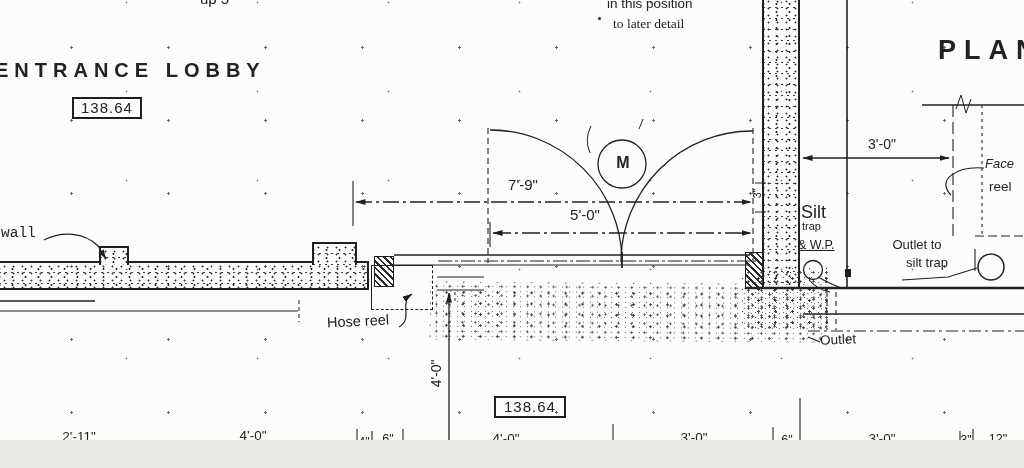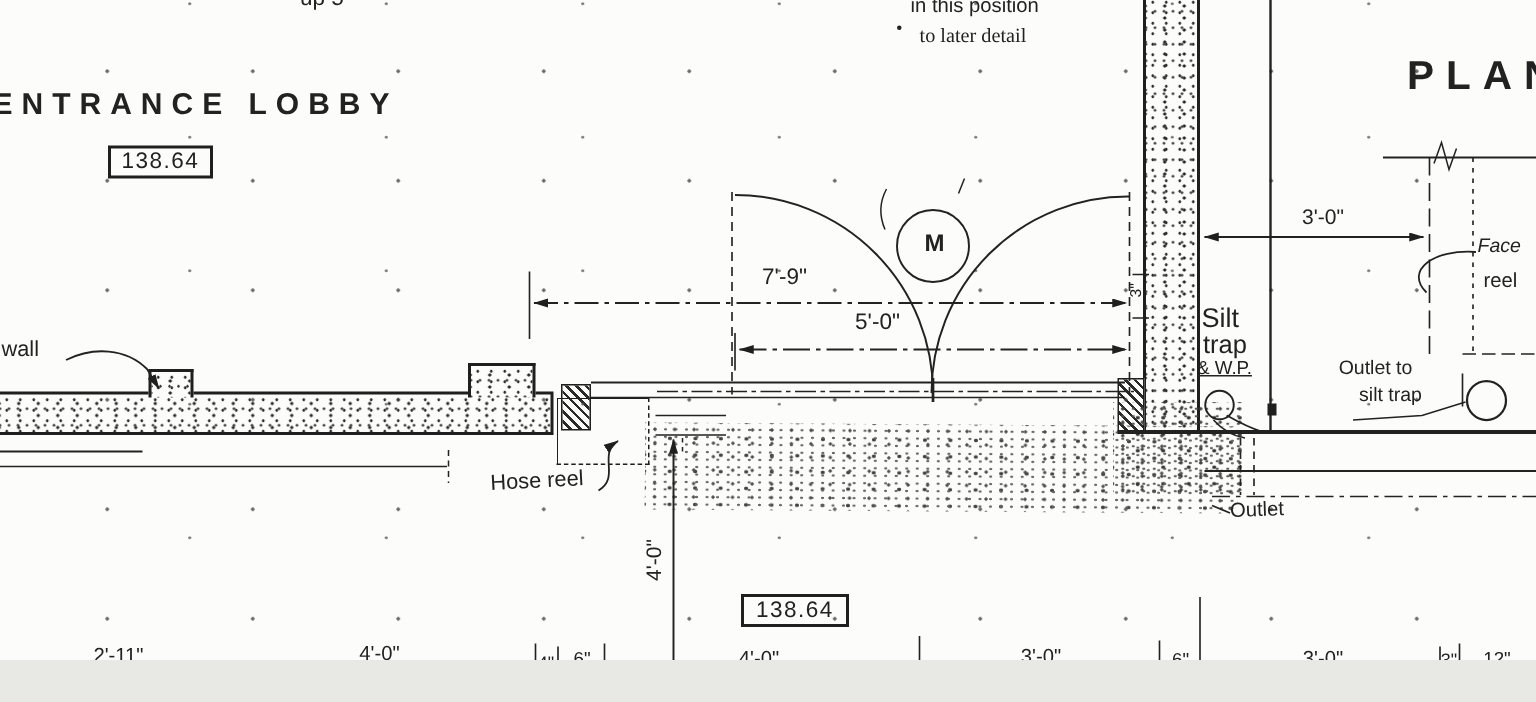--- a/index.html
+++ b/index.html
@@ -188,25 +188,25 @@
   <div class="lbl" style="left:938px;top:36px;font-size:27px;letter-spacing:8px;font-weight:bold;">PLAN</div>
 
   <div class="lbl ctr" style="left:523px;top:177px;font-size:15px;">7'-9"</div>
   <div class="lbl ctr" style="left:585px;top:207px;font-size:15px;">5'-0"</div>
   <div class="lbl ctr" style="left:882px;top:137px;font-size:14px;">3'-0"</div>
   <div class="lbl" style="left:738px;top:188px;width:40px;text-align:center;transform:rotate(-90deg);font-size:10.5px;">3"</div>
   <div class="lbl" style="left:404px;top:366px;width:64px;text-align:center;transform:rotate(-90deg);font-size:14px;">4'-0"</div>
 
   <div class="lbl ctr" style="left:623px;top:155px;font-size:16px;font-weight:bold;">M</div>
 
-  <div class="lbl" style="left:1px;top:226px;font-size:14.5px;">wall</div>
+  <div class="lbl" style="left:1px;top:226px;font-size:14.5px;font-family:Liberation Mono, monospace;">wall</div>
   <div class="lbl" style="left:327px;top:314px;font-size:14.5px;transform:rotate(-3deg);">Hose reel</div>
 
   <div class="lbl" style="left:801px;top:203px;font-size:18px;">Silt</div>
-  <div class="lbl" style="left:802px;top:221px;font-size:17px;">trap</div>
+  <div class="lbl" style="left:802px;top:221px;font-size:11px;">trap</div>
   <div class="lbl" style="left:798px;top:239px;font-size:12.5px;text-decoration:underline;">&amp; W.P.</div>
 
   <div class="lbl ctr" style="left:917px;top:238px;font-size:13px;">Outlet to</div>
   <div class="lbl ctr" style="left:916px;top:256px;font-size:13px;margin-left:11px;">silt trap</div>
   <div class="lbl" style="left:820px;top:333px;font-size:13.5px;transform:rotate(-2deg);">Outlet</div>
 
   <div class="lbl" style="left:985px;top:157px;font-size:13px;font-style:italic;">Face</div>
   <div class="lbl" style="left:989px;top:180px;font-size:13.5px;">reel</div>
 
   <div class="lbl" style="left:494px;top:396px;font-size:15px;border:2px solid #1f1f1f;padding:1px 8px;letter-spacing:1px;">138.64</div>

